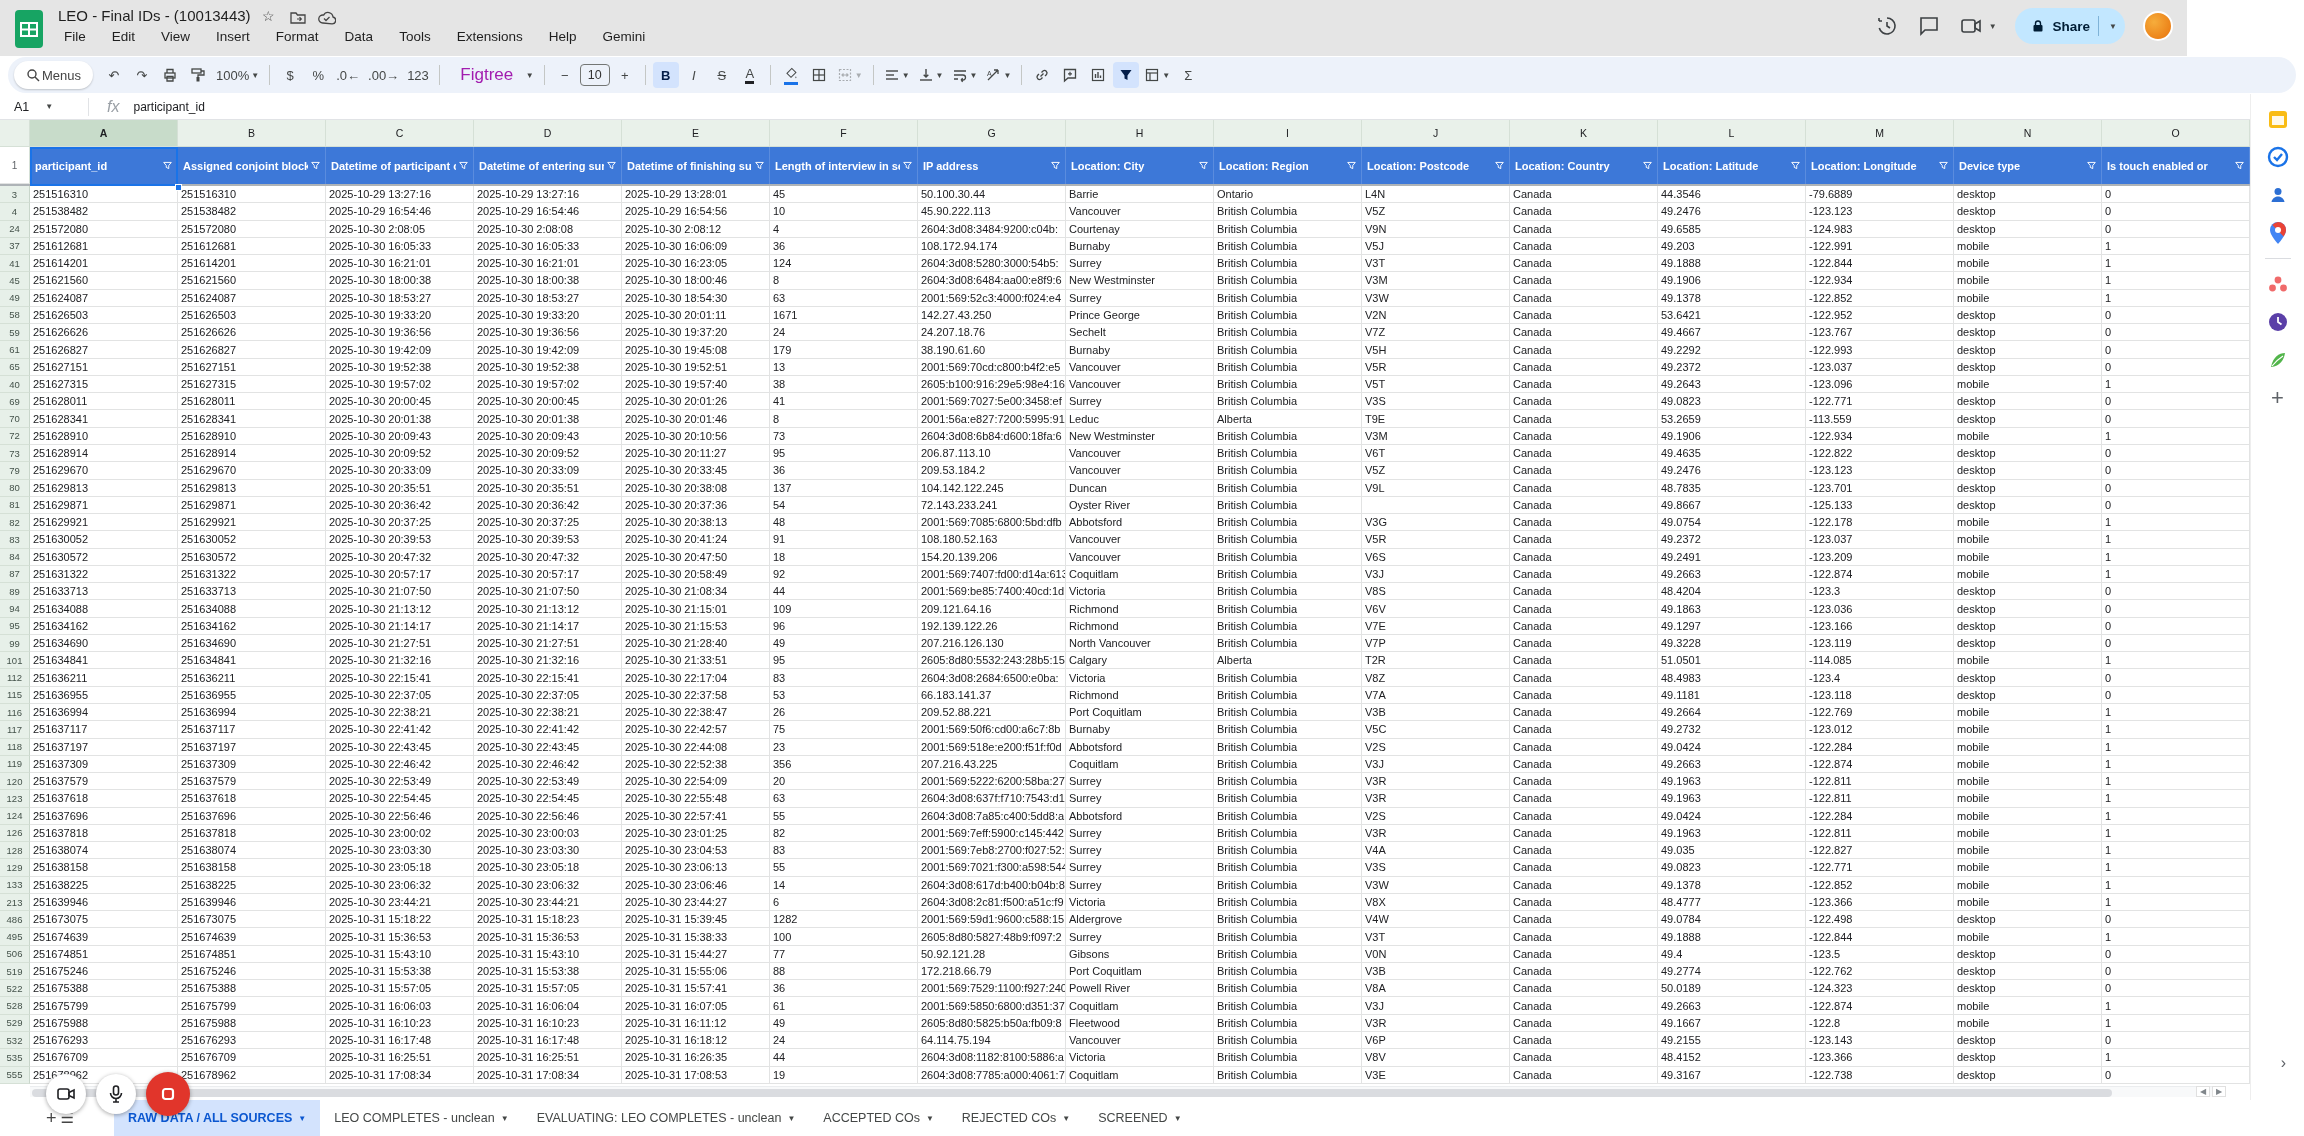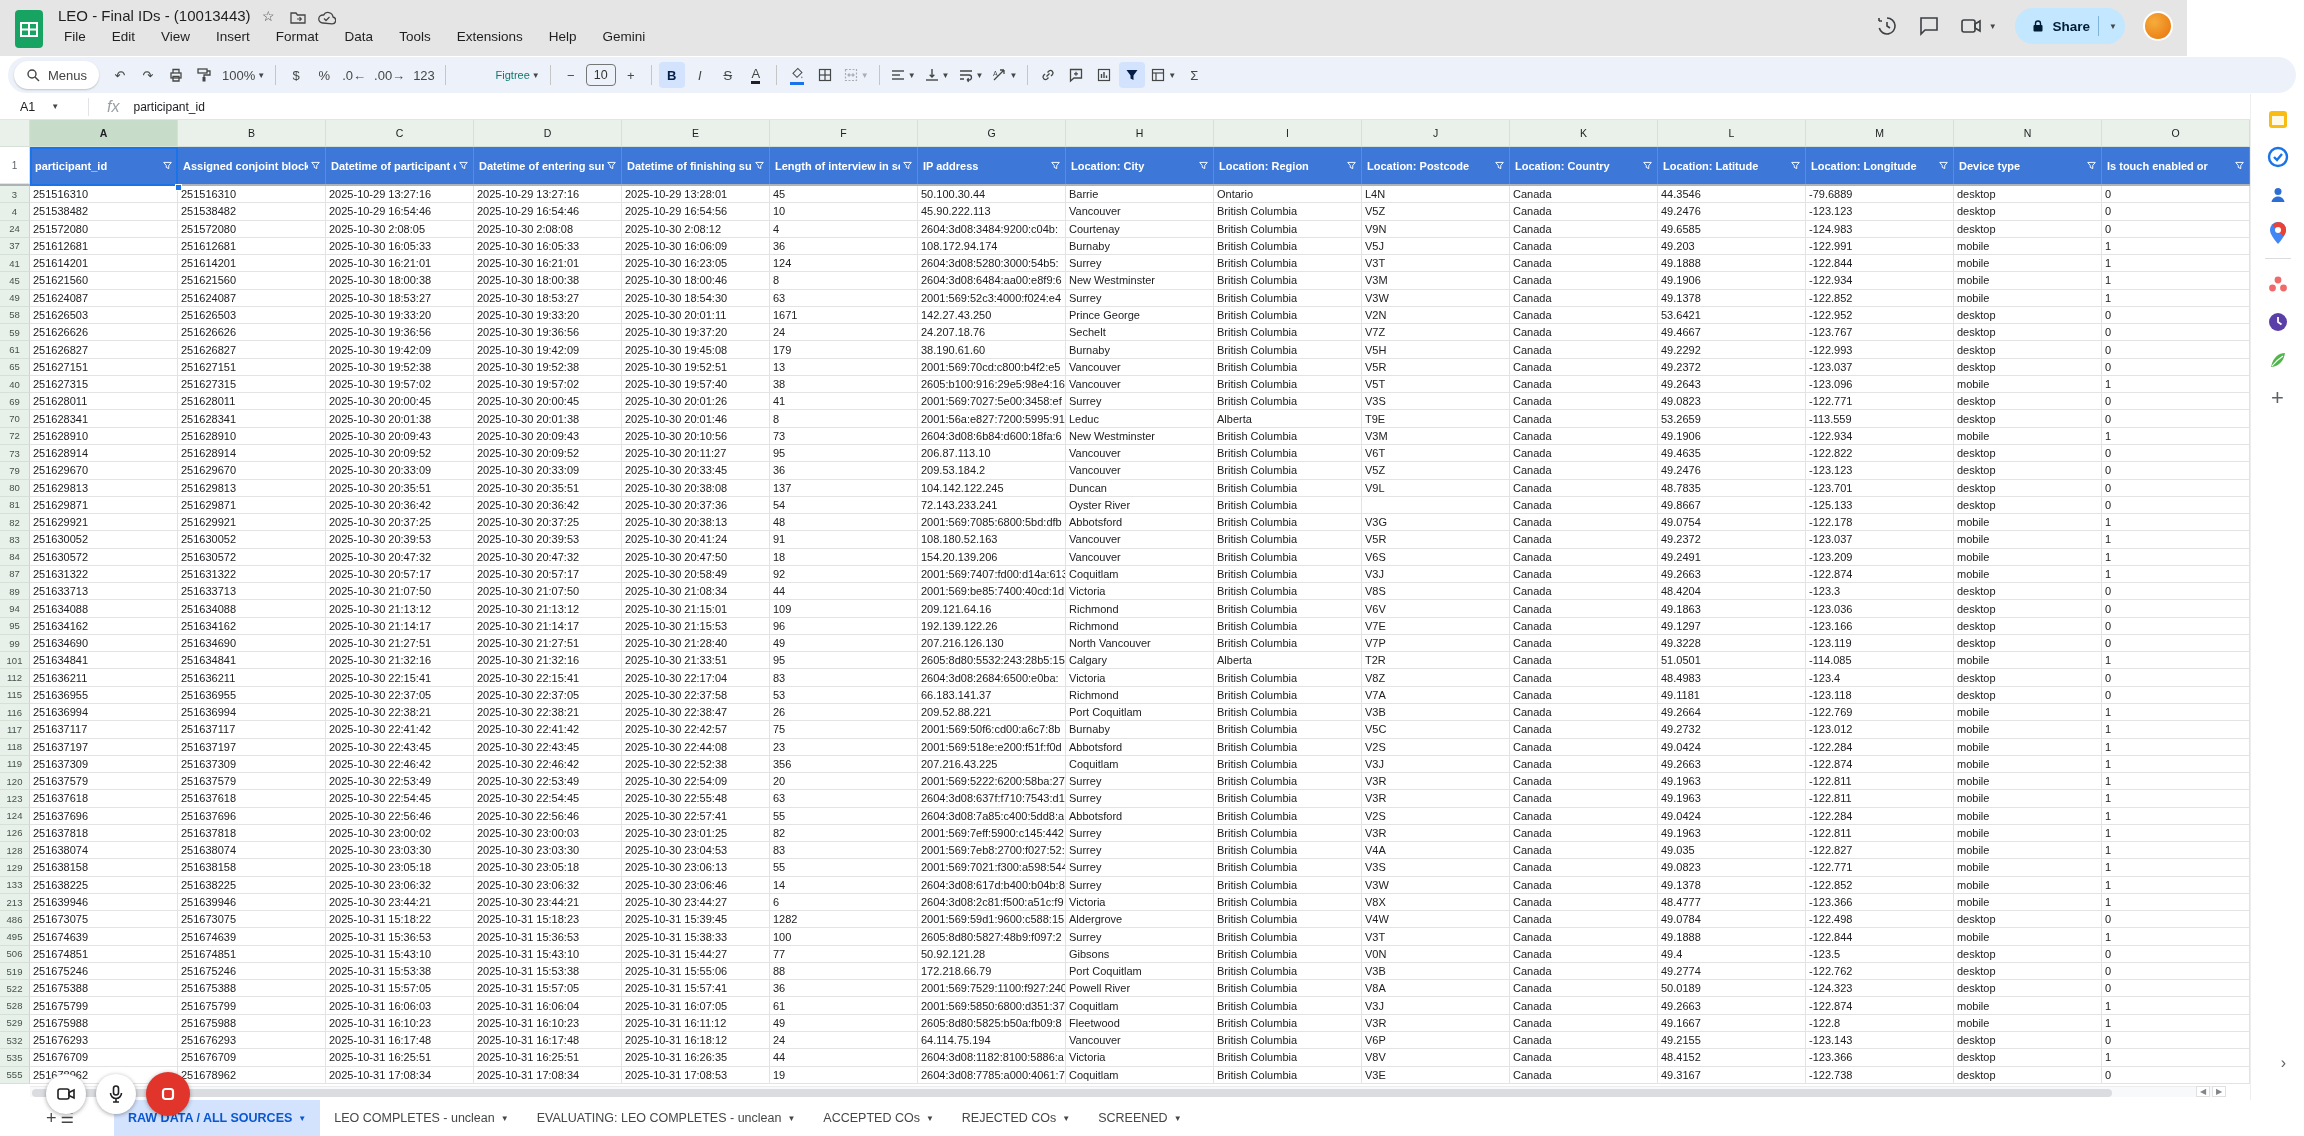--- a/index.html
+++ b/index.html
@@ -21,33 +21,33 @@
   #avatar { width:30px; height:30px; border-radius:50%; background:radial-gradient(circle at 35% 35%, #f6ad3c, #e8710a); border:2px solid #fff; }
 
   
   #toolbar { position:absolute; left:8px; top:57px; width:2288px; height:36px; background:#edf2fa; border-radius:20px;
     display:flex; align-items:center; padding:0 6px; gap:2px; }
   .tb-sep { width:1px; height:20px; background:#c4c7c5; margin:0 5px; }
   .tb-btn { min-width:26px; height:26px; border-radius:4px; display:flex; align-items:center; justify-content:center;
     font-size:13px; color:#444746; padding:0 3px; }
   .tb-btn.active { background:#d3e3fd; color:#041e49; }
   .tb-btn svg { width:16px; height:16px; }
-  #menus-pill { background:#fff; border-radius:16px; height:28px; display:flex; align-items:center; gap:8px;
+  #menus-pill { background:#fff; border-radius:16px; height:28px; display:flex; align-items:center; gap:2px;
     padding:6px 12px; box-shadow:0 1px 2px rgba(0,0,0,.2); font-size:13px; color:#444; margin-right:6px;}
   .caret { font-size:8px; color:#444746; margin-left:2px; }
-  #font-box { font-size:11px; color:#0f766e; width:74px; text-align:right; }
+  #font-box { font-size:17px; color:#a21caf; width:74px; text-align:center; }
   #size-box { border:1px solid #747775; border-radius:4px; width:30px; height:22px; font-size:12.5px;
     display:flex; align-items:center; justify-content:center; background:#edf2fa; color:#333;}
   .u-blue { border-bottom:3px solid #1a73e8; line-height:14px; }
   .u-dark { border-bottom:3px solid #202124; line-height:14px; }
 
   
   #formulabar { position:absolute; left:0; top:94px; width:2304px; height:26px; background:#fff;
     border-bottom:1px solid #e1e3e6; display:flex; align-items:center; }
-  #namebox { width:88px; padding-left:20px; font-size:12.5px; color:#202124; display:flex; align-items:center; gap:14px;}
+  #namebox { width:88px; padding-left:14px; font-size:12.5px; color:#202124; display:flex; align-items:center; gap:14px;}
   #fx { font-style:italic; font-size:16px; color:#9aa0a6; margin:0 14px 0 18px; }
   #formula-value { font-size:12px; color:#202124; }
   .fb-sep { width:1px; height:18px; background:#e1e3e6; }
 
   
   #grid { position:absolute; left:0; top:120px; width:2250px; height:966px; background:#fff; }
   #col-letters { display:flex; height:27px; }
   .corner { width:30px; height:100%; background:#e9f1ea; border:1px solid #d5e0d6; border-left:none; border-top:none; }
   .col-letter { width:148px; height:100%; background:#e9f1ea; border-right:1px solid #d5e0d6; border-bottom:1px solid #d5e0d6;
     font-size:10.5px; color:#202124; display:flex; align-items:center; justify-content:center; }

